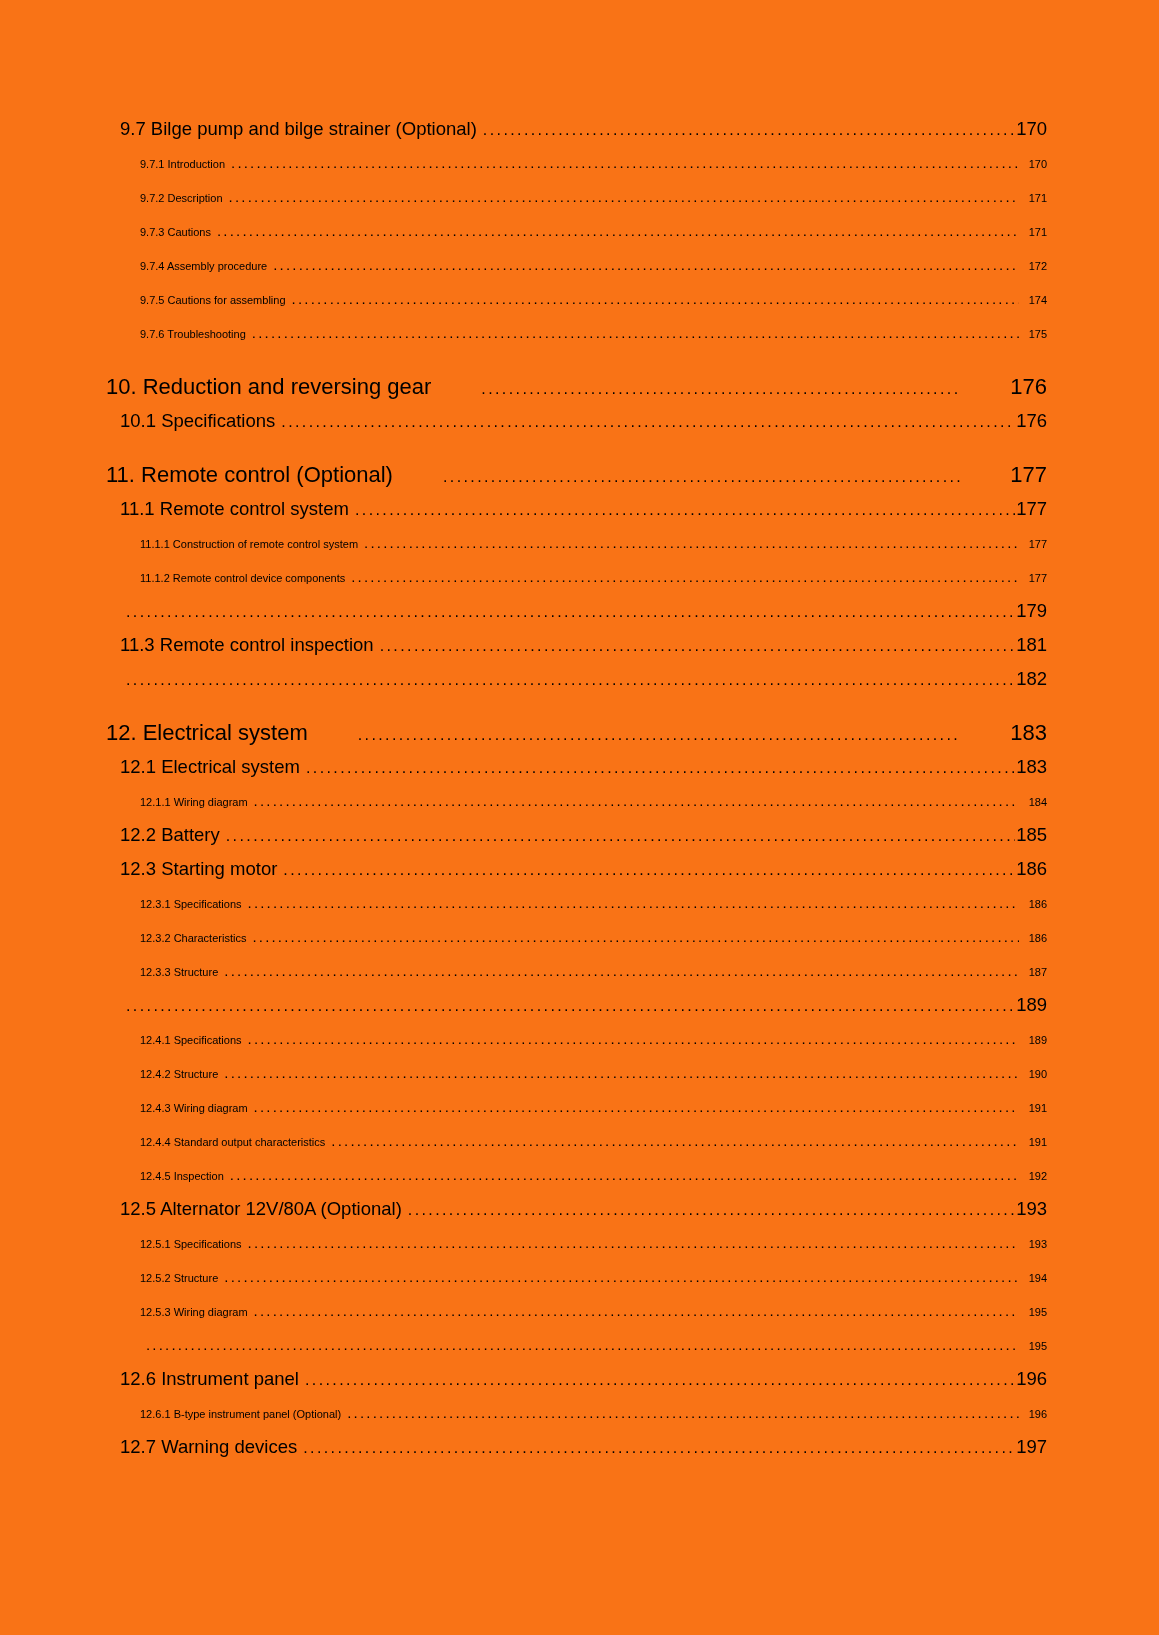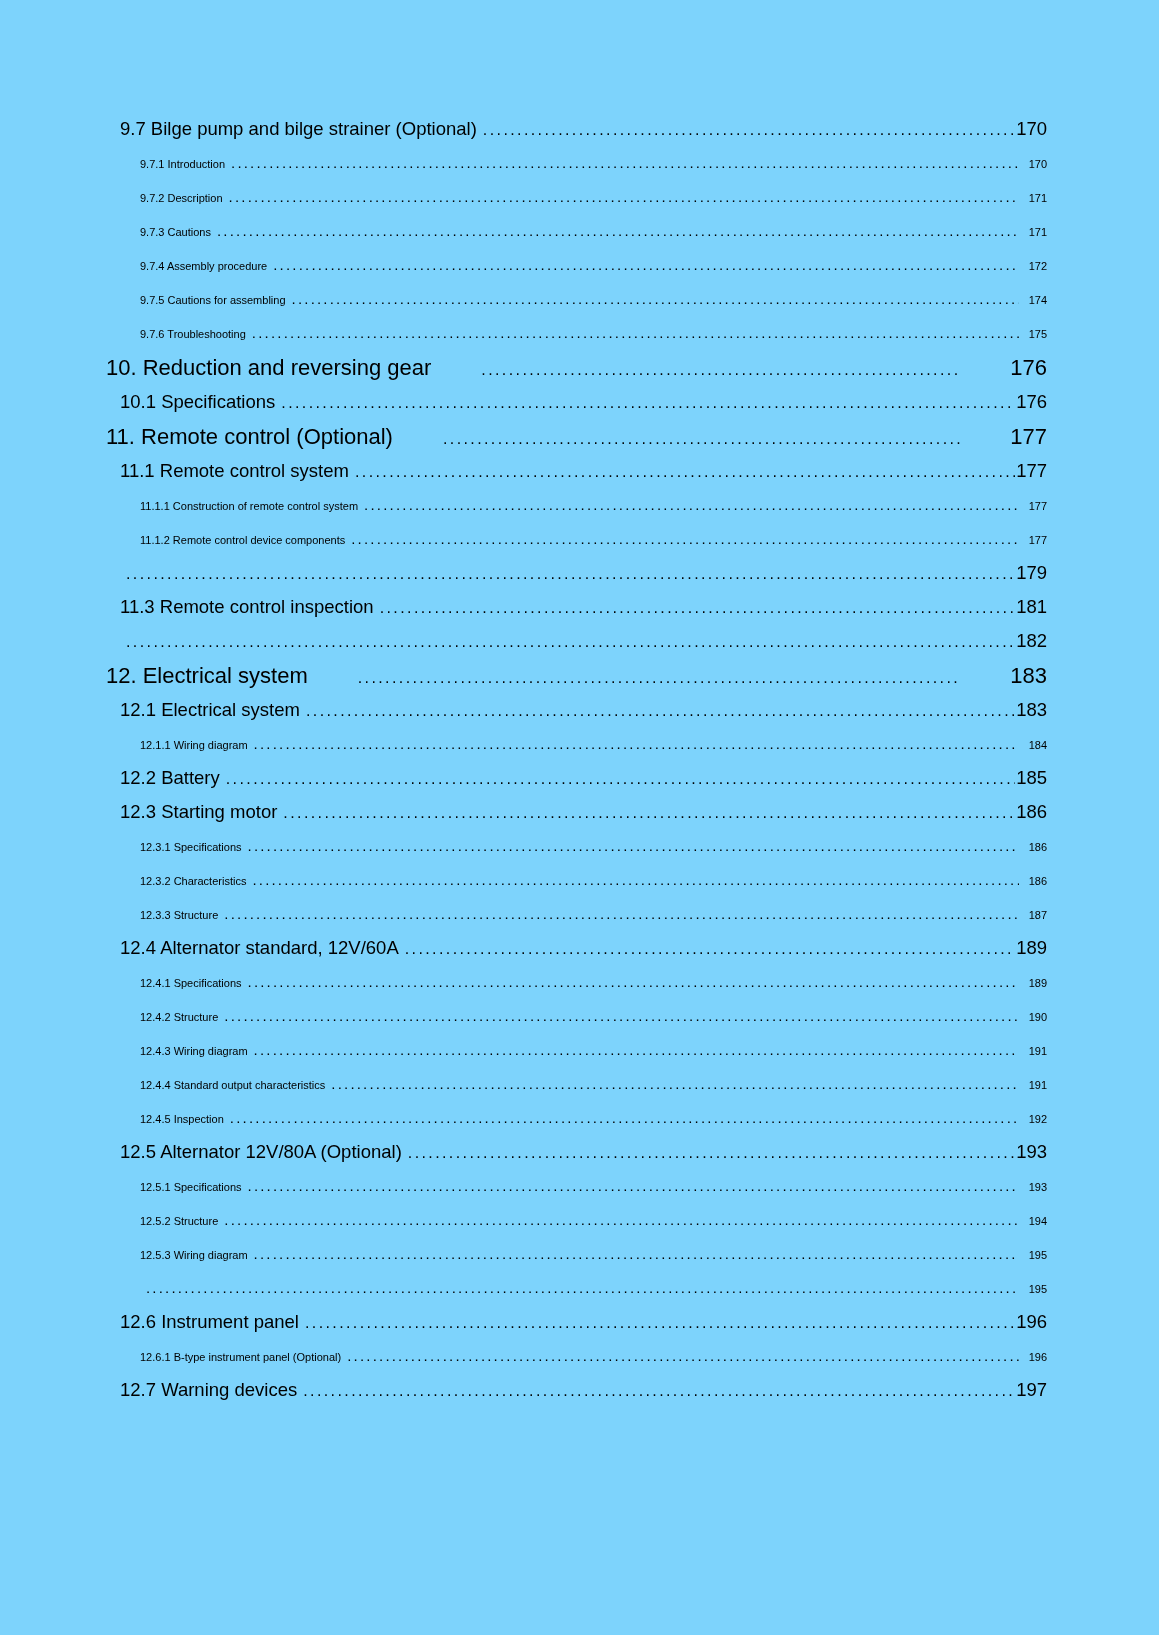--- a/index.html
+++ b/index.html
@@ -12,21 +12,21 @@
     height: 1635px;
     overflow: hidden;
     font-family: "Liberation Sans", sans-serif;
     color: #000000;
   }
   .page {
     box-sizing: border-box;
     width: 1159px;
     height: 1635px;
     padding: 112px 112px 0 106px;
-    background: #7dd3fc;
+    background: #f97316;
   }
   .toc-list {
     width: 100%;
   }
   .row {
     display: flex;
     align-items: baseline;
     height: 34px;
     line-height: 34px;
     white-space: nowrap;
@@ -45,21 +45,21 @@
   }
   .row .dots::after {
     content: "..................................................................................................................................................................................................................";
   }
   .row .pagenum {
     flex: 0 0 auto;
     text-align: center;
   }
   
   .row.lvl1 {
-    margin-top: 1px;
+    margin-top: 20px;
     font-size: 22px;
     padding-left: 0;
     gap: 44px;
   }
   .row.lvl1 .pagenum { margin-left: 6px; }
   
   .row.lvl2 {
     font-size: 18.5px;
     padding-left: 14px;
   }
@@ -189,21 +189,20 @@
     <span class="label">12.3.2 Characteristics</span>
     <span class="dots"></span>
     <span class="pagenum">186</span>
   </div>
       <div class="row lvl3">
     <span class="label">12.3.3 Structure</span>
     <span class="dots"></span>
     <span class="pagenum">187</span>
   </div>
       <div class="row lvl2">
-    <span class="label">12.4 Alternator standard, 12V/60A</span>
     <span class="dots"></span>
     <span class="pagenum">189</span>
   </div>
       <div class="row lvl3">
     <span class="label">12.4.1 Specifications</span>
     <span class="dots"></span>
     <span class="pagenum">189</span>
   </div>
       <div class="row lvl3">
     <span class="label">12.4.2 Structure</span>

